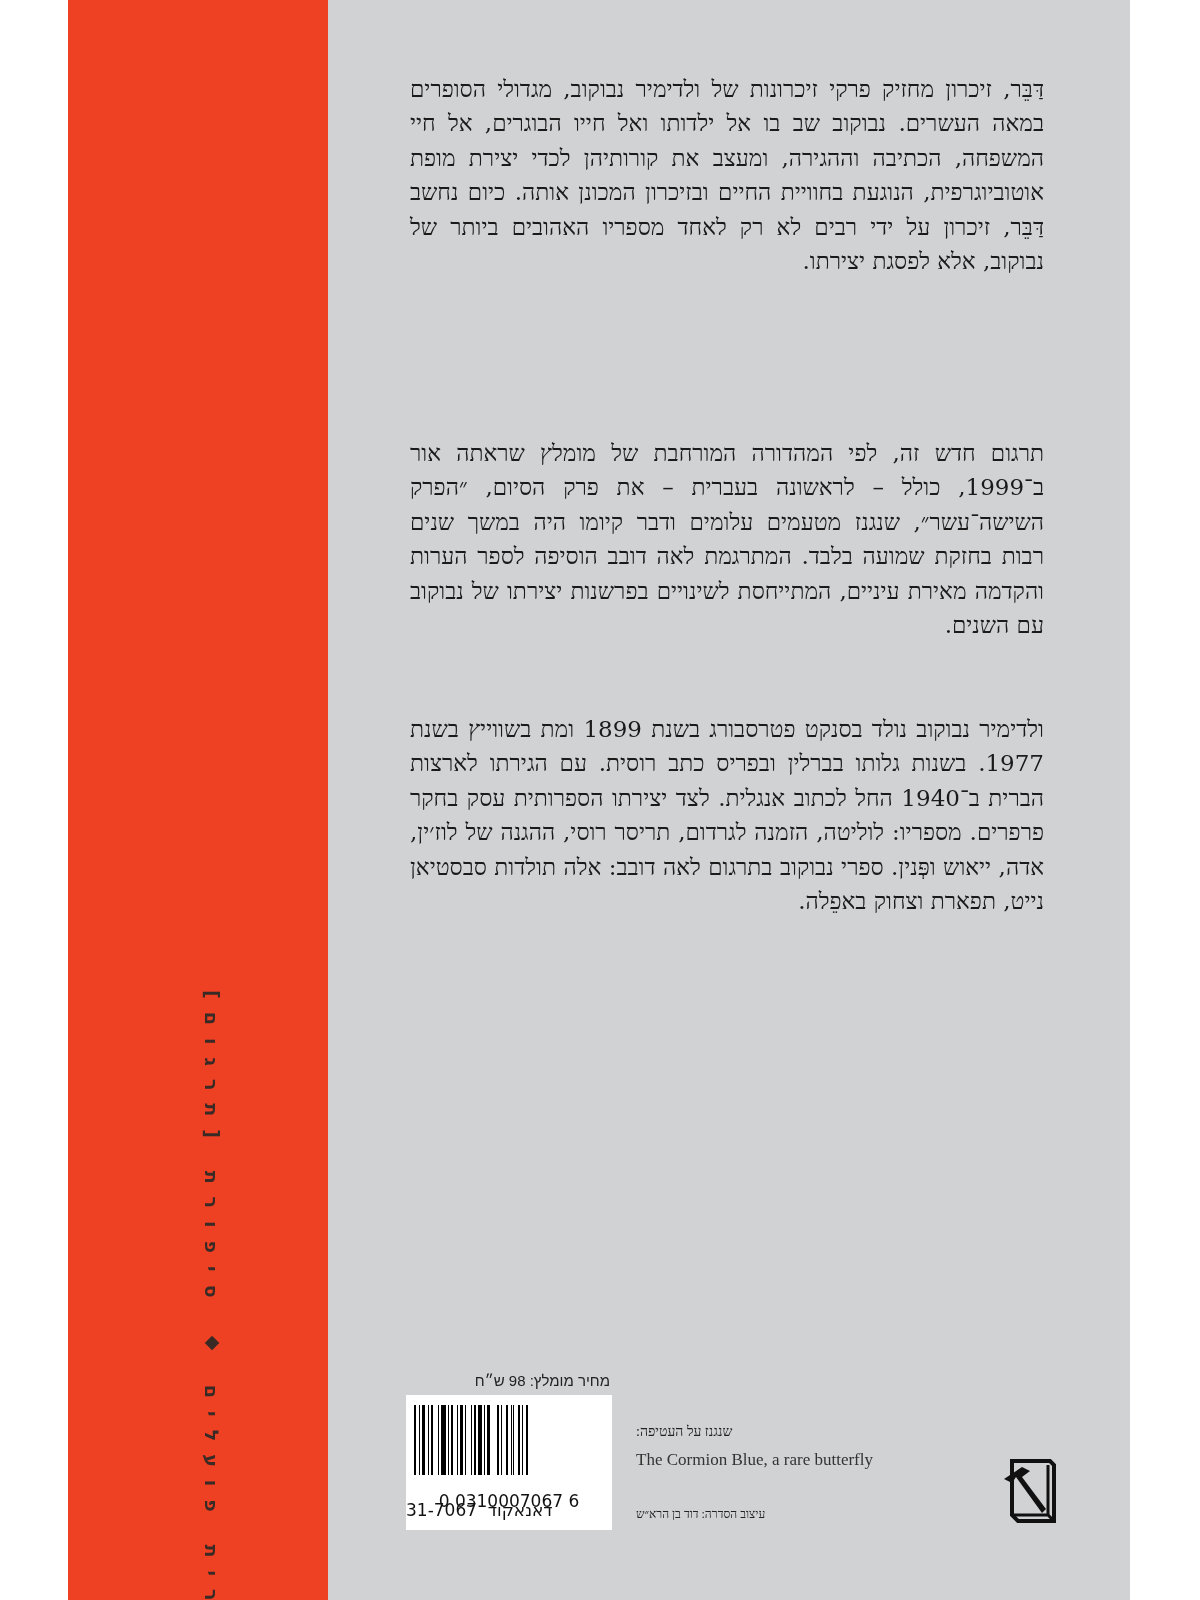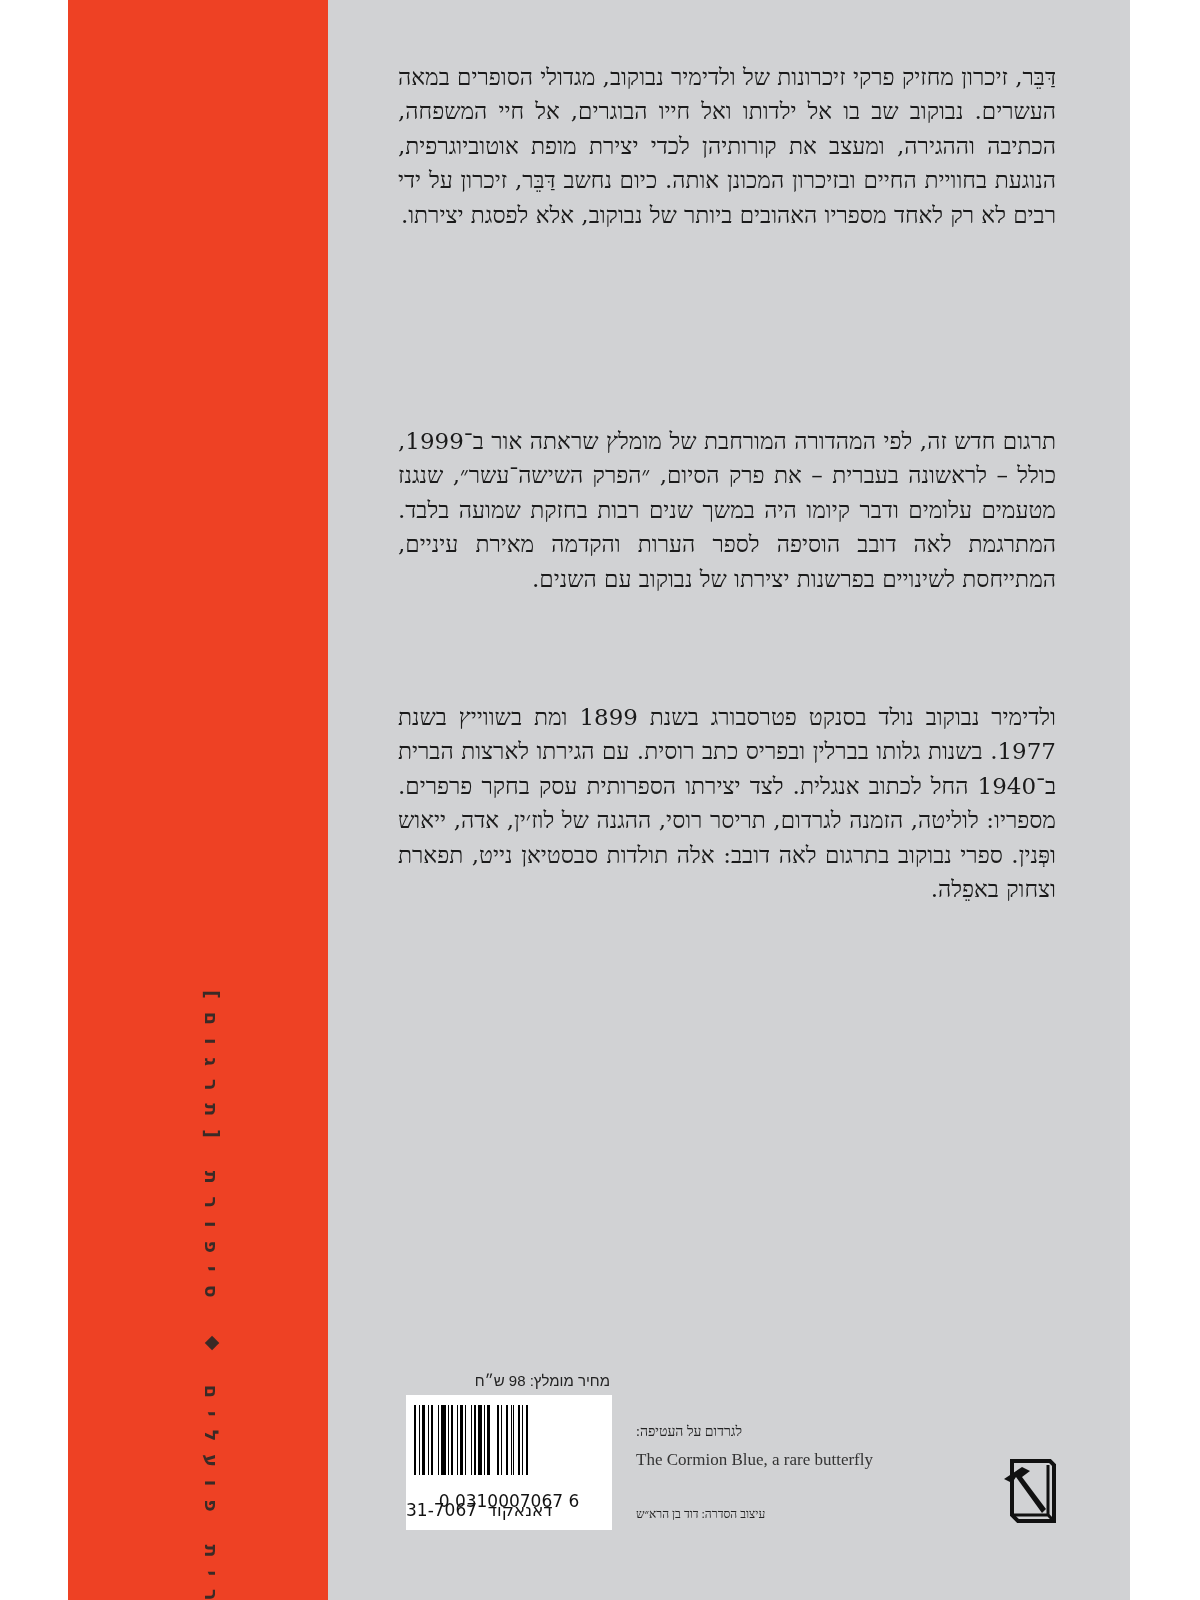--- a/index.html
+++ b/index.html
@@ -23,21 +23,21 @@
     color:#3a2a26; direction:rtl;
     transform: translateX(-50%);
     white-space:nowrap;
   }
   .blurb {
     position:absolute; left:398px; width:658px; direction:rtl; text-align:justify;
     text-align-last:right;
     font-family: "DejaVu Serif", "Liberation Serif", serif;
     font-size:23px; line-height:34.4px; color:#1a1a1a;
   }
-  .blurb p { margin:0; }
+  .blurb p { margin:12px; }
   #p1 { top:60px; }
   #p2 { top:424px; }
   #p3 { top:700px; }
 
   .price {
     position:absolute; left:404px; top:1372px; width:206px; text-align:right; direction:rtl;
     font-family:Liberation Sans, sans-serif; font-size:15px; color:#222;
   }
   .barcode-box {
     position:absolute; left:406px; top:1395px; width:206px; height:135px; background:#ffffff;
@@ -143,21 +143,21 @@
       <span style="width: 2.85px; background: rgb(255, 255, 255);"></span>
       <span style="width: 1.9px; background: rgb(0, 0, 0);"></span>
       <span style="width: 1.9px; background: rgb(255, 255, 255);"></span>
     </div>
   <div class="barcode-num">0 0310007067 6</div>
   <div class="barcode-code">
     <span>31-7067</span>&nbsp;&nbsp;<span>דאנאקוד</span>
   </div>
 </div>
 
-<div class="credit-label">לגרדום על העטיפה:</div>
+<div class="credit-label">שנגנז על העטיפה:</div>
 <div class="credit-en">The Cormion Blue, a rare butterfly</div>
 <div class="design">עיצוב הסדרה: דוד בן הרא״ש</div>
 
 <div class="logo">
   <svg width="60" height="70" viewBox="0 0 60 70">
     <path d="M12 6 L50 6 L54 10 L54 66 L18 66 L12 60 Z" fill="none" stroke="#111" stroke-width="4"></path>
     <path d="M12 60 L48 60 L54 66" fill="none" stroke="#111" stroke-width="3"></path>
     <path d="M48 10 L48 60" fill="none" stroke="#111" stroke-width="3"></path>
     <path d="M22 12 L4 24 L12 28 L16 22 L42 58 L46 54 L22 22 L30 16 Z" fill="#111"></path>
   </svg>

